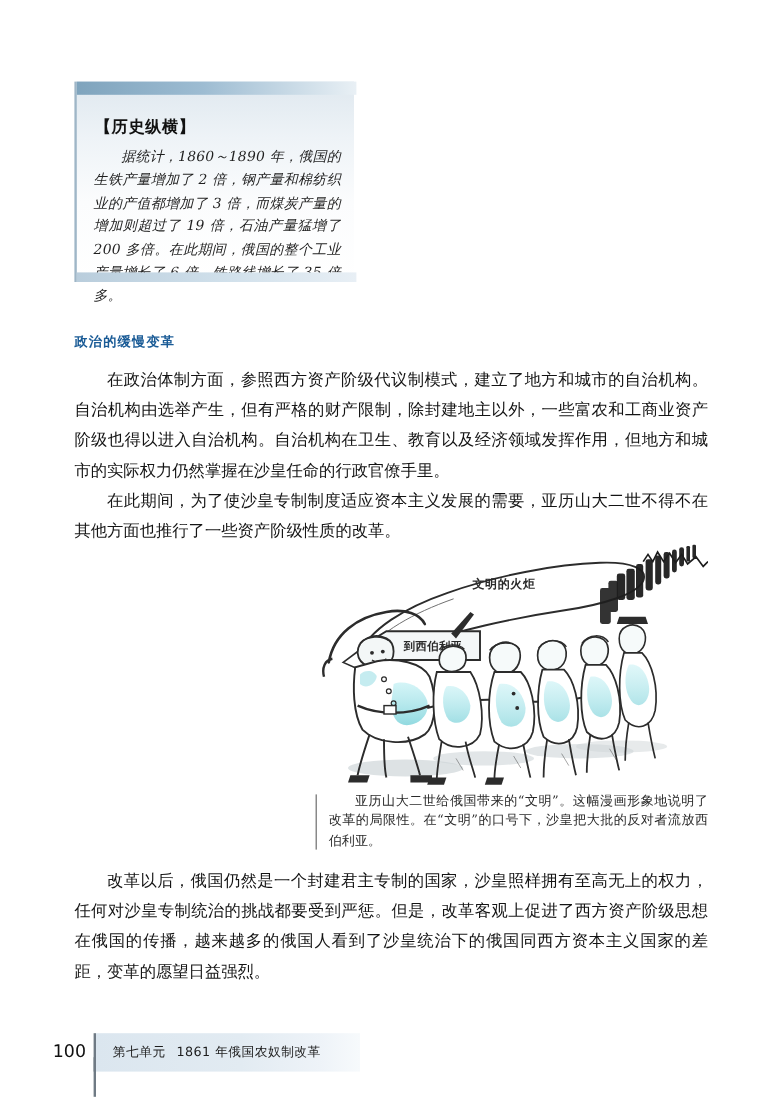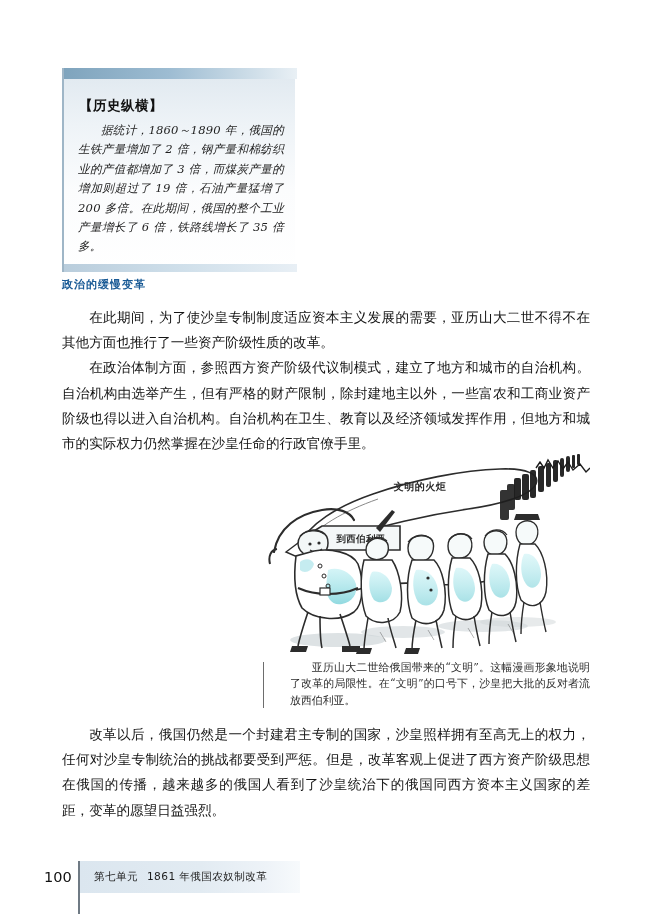--- a/index.html
+++ b/index.html
@@ -30,21 +30,21 @@
     width: 650px;
     height: 270px;
   }
 
   
   .info-box {
     position: absolute;
     left: 62px;
     top: 68px;
     width: 233px;
-    height: 204px;
+    height: 167px;
     background: linear-gradient(to bottom, #dfe8ef 0%, #eef3f7 28%, #fbfcfd 60%, #ffffff 100%);
     border-left: 2px solid #9fb6c7;
     box-sizing: border-box;
   }
   .info-box-topbar {
     position: absolute;
     left: 0; top: 0;
     width: 233px;
     height: 11px;
     background: linear-gradient(to right, #7fa4bd 0%, #9dbcd2 45%, #cddde8 80%, #e9f0f5 100%);
@@ -158,21 +158,21 @@
   .caption-rule {
     position: absolute;
     left: 0;
     top: 2px;
     width: 1px;
     height: 46px;
     background: #6d6d6d;
   }
   .caption-text {
     margin: 0;
-    padding-left: 27px;
+    padding-left: 11px;
     font-size: 10.9px;
     line-height: 16.4px;
     text-align: justify;
     text-justify: inter-ideograph;
     text-indent: 2em;
     color: #2a2a2a;
   }
 
   
   .body-block-2 {
@@ -241,22 +241,22 @@
       <div class="info-title">【历史纵横】</div>
       <div class="info-body">据统计，1860～1890 年，俄国的生铁产量增加了 2 倍，钢产量和棉纺织业的产值都增加了 3 倍，而煤炭产量的增加则超过了 19 倍，石油产量猛增了 200 多倍。在此期间，俄国的整个工业产量增长了 6 倍，铁路线增长了 35 倍多。</div>
       <div class="info-box-botbar"></div>
     </div>
 
   </div>
 
   <div class="section-heading">政治的缓慢变革</div>
 
   <div class="body-block-1">
+    <p>在政治体制方面，参照西方资产阶级代议制模式，建立了地方和城市的自治机构。自治机构由选举产生，但有严格的财产限制，除封建地主以外，一些富农和工商业资产阶级也得以进入自治机构。自治机构在卫生、教育以及经济领域发挥作用，但地方和城市的实际权力仍然掌握在沙皇任命的行政官僚手里。</p>
     <p>在此期间，为了使沙皇专制制度适应资本主义发展的需要，亚历山大二世不得不在其他方面也推行了一些资产阶级性质的改革。</p>
-    <p>在政治体制方面，参照西方资产阶级代议制模式，建立了地方和城市的自治机构。自治机构由选举产生，但有严格的财产限制，除封建地主以外，一些富农和工商业资产阶级也得以进入自治机构。自治机构在卫生、教育以及经济领域发挥作用，但地方和城市的实际权力仍然掌握在沙皇任命的行政官僚手里。</p>
   </div>
 
 
   <div class="illustration">
     <svg width="322" height="226" viewBox="0 0 322 226" xmlns="http://www.w3.org/2000/svg">
       <defs>
         <linearGradient id="tealwash" x1="0" y1="0" x2="0" y2="1">
           <stop offset="0%" stop-color="#8fe3ea" stop-opacity="0.55"></stop>
           <stop offset="100%" stop-color="#2fb8c4" stop-opacity="0.75"></stop>
         </linearGradient>

